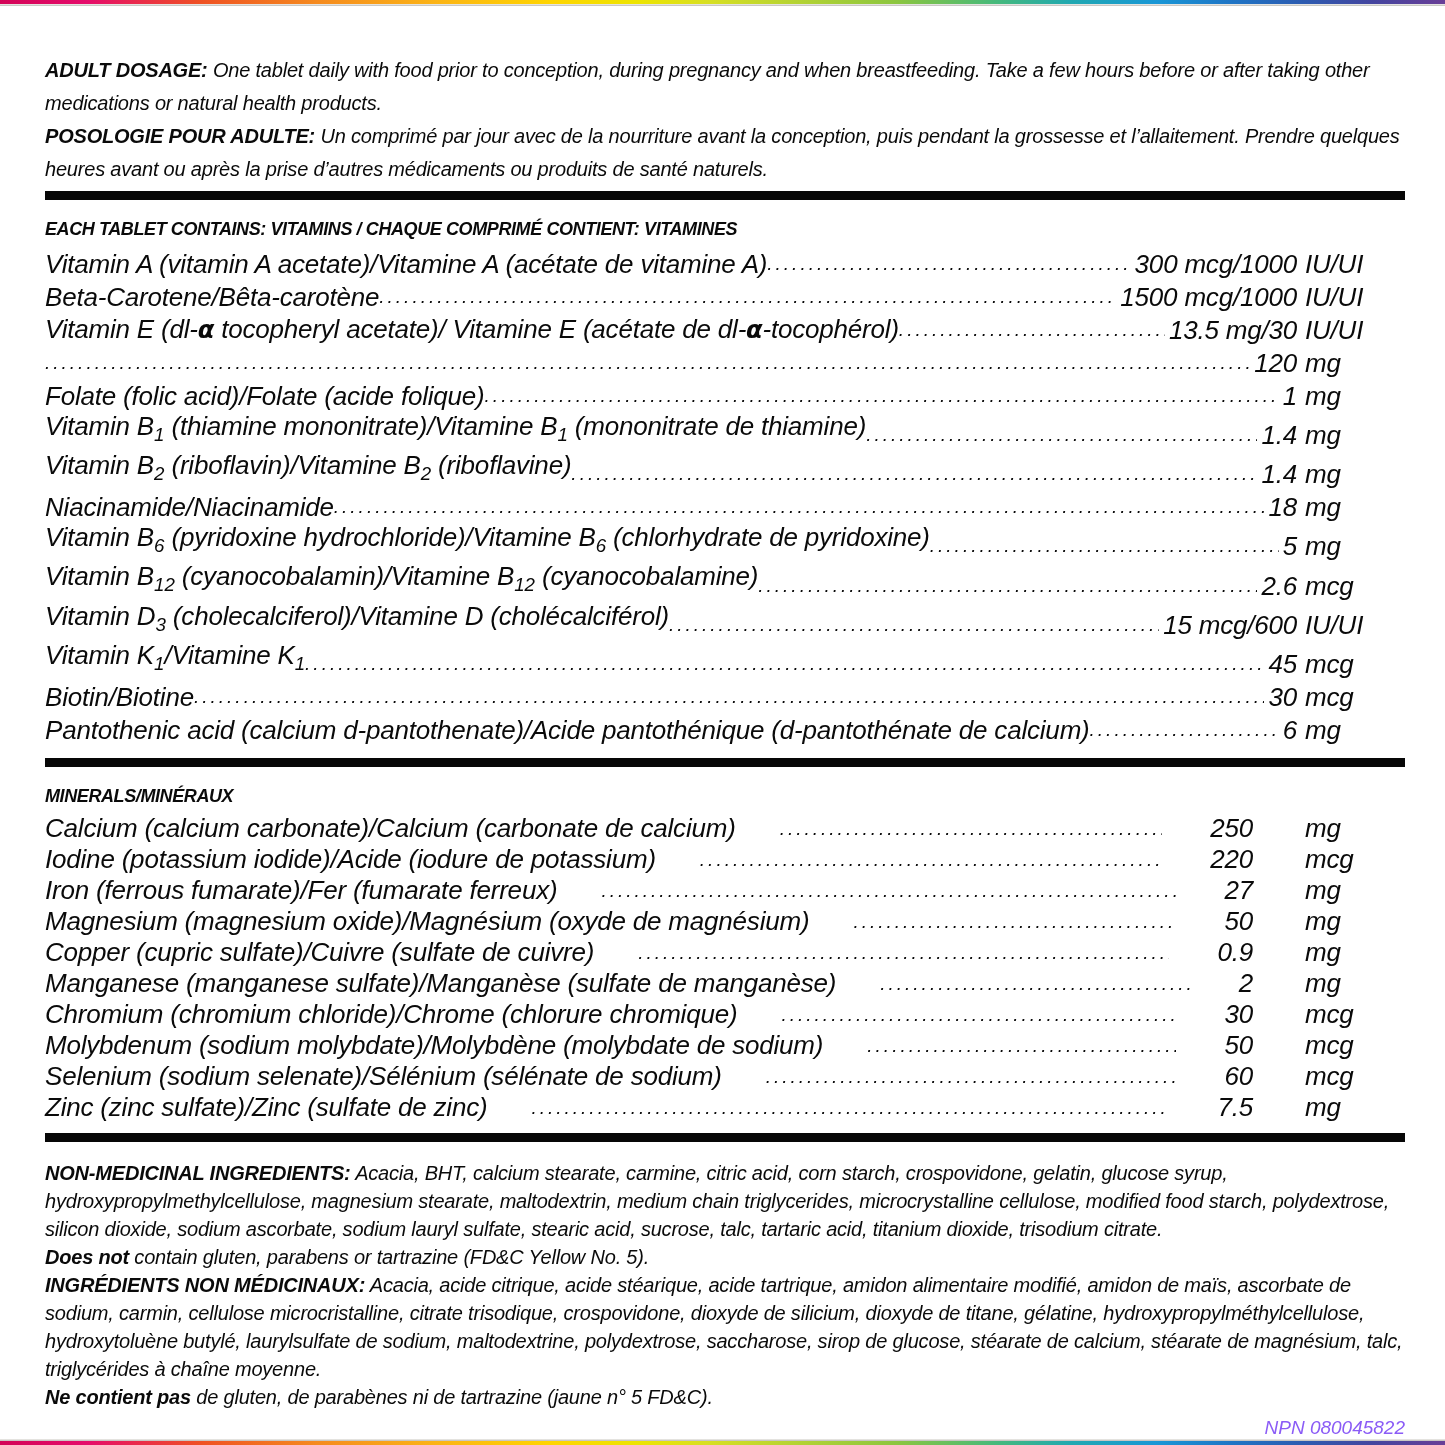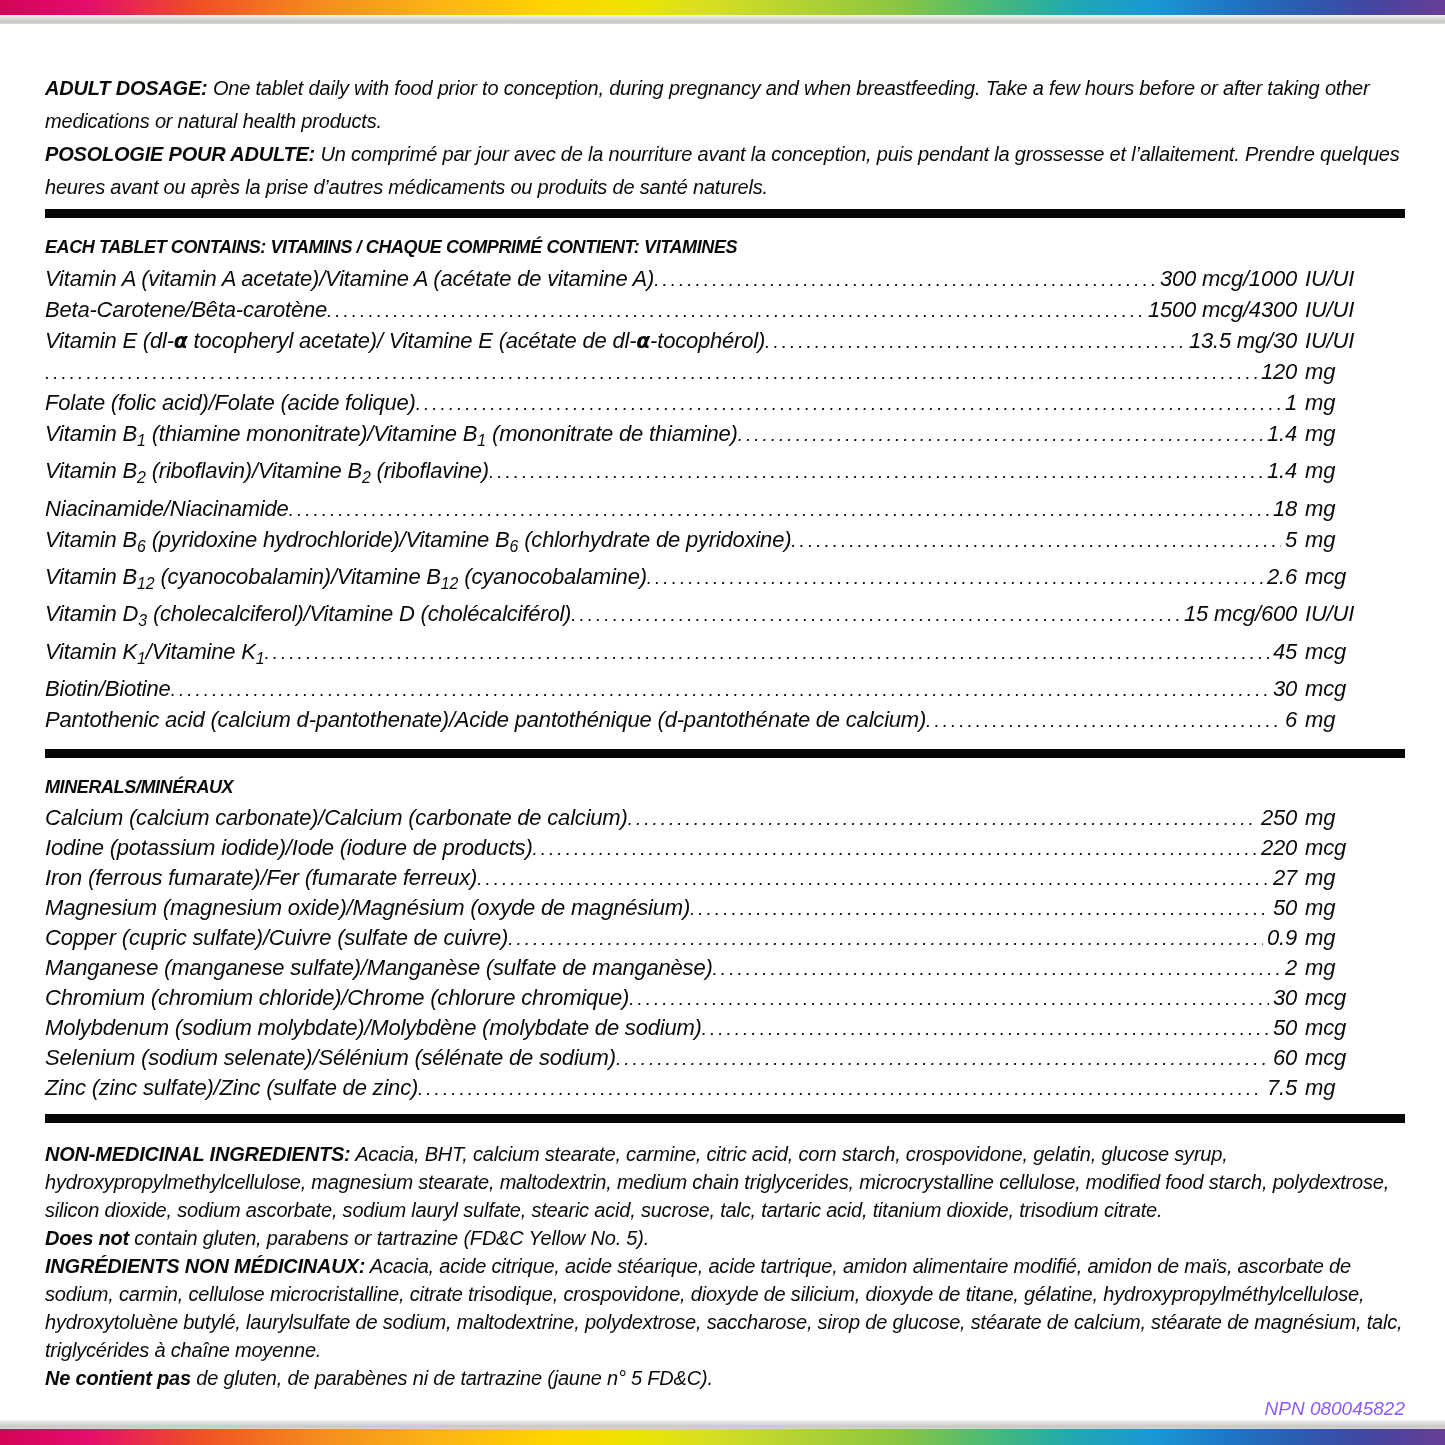--- a/index.html
+++ b/index.html
@@ -55,26 +55,26 @@
     font-size: 18px;
     line-height: 28px;
     letter-spacing: -0.4px;
   }
   .table-header.vitamins { margin-top: 15px; }
   .table-header.minerals { margin-top: 15px; }
 
   .rows { margin-top: 3px; }
   .rows.vitamins .row { line-height: 30px; }
   .rows.minerals { margin-top: 2px; }
-  .rows.minerals .row { line-height: 29px; }
+  .rows.minerals .row { line-height: 29px; gap: 44px; }
 
   .row {
     display: flex;
-    align-items: flex-start;
-    font-size: 22px;
+    align-items: flex-end;
+    font-size: 26px;
     white-space: nowrap;
   }
   .rname { flex: none; }
   .rname sub { font-size: 0.72em; letter-spacing: 0; }
   .rname .alpha { font-weight: bold; font-family: "DejaVu Sans", sans-serif; font-size: 0.93em; }
   .leader {
     flex: 1 1 auto;
     overflow: hidden;
     min-width: 0;
   }
@@ -128,21 +128,21 @@
   <div class="row">
     <span class="rname">Vitamin A (vitamin A acetate)/Vitamine A (acétate de vitamine A) </span>
     <span class="leader"></span>
     <span class="amt">300 mcg/1000</span>
     <span class="unit">IU/UI</span>
   </div>
 
   <div class="row">
     <span class="rname">Beta-Carotene/Bêta-carotène</span>
     <span class="leader"></span>
-    <span class="amt">1500 mcg/4300</span>
+    <span class="amt">1500 mcg/1000</span>
     <span class="unit">IU/UI</span>
   </div>
 
   <div class="row">
     <span class="rname">Vitamin E (dl-<span class="alpha">α</span> tocopheryl acetate)/ Vitamine E (acétate de dl-<span class="alpha">α</span>-tocophérol)</span>
     <span class="leader"></span>
     <span class="amt">13.5 mg/30</span>
     <span class="unit">IU/UI</span>
   </div>
 
@@ -228,21 +228,21 @@
   <div class="table-header minerals">MINERALS/MINÉRAUX</div>
   <div class="rows minerals">
   <div class="row">
     <span class="rname">Calcium (calcium carbonate)/Calcium (carbonate de calcium) </span>
     <span class="leader"></span>
     <span class="amt">250</span>
     <span class="unit">mg</span>
   </div>
 
   <div class="row">
-    <span class="rname">Iodine (potassium iodide)/Iode (iodure de products) </span>
+    <span class="rname">Iodine (potassium iodide)/Acide (iodure de potassium) </span>
     <span class="leader"></span>
     <span class="amt">220</span>
     <span class="unit">mcg</span>
   </div>
 
   <div class="row">
     <span class="rname">Iron (ferrous fumarate)/Fer (fumarate ferreux)</span>
     <span class="leader"></span>
     <span class="amt">27</span>
     <span class="unit">mg</span>

